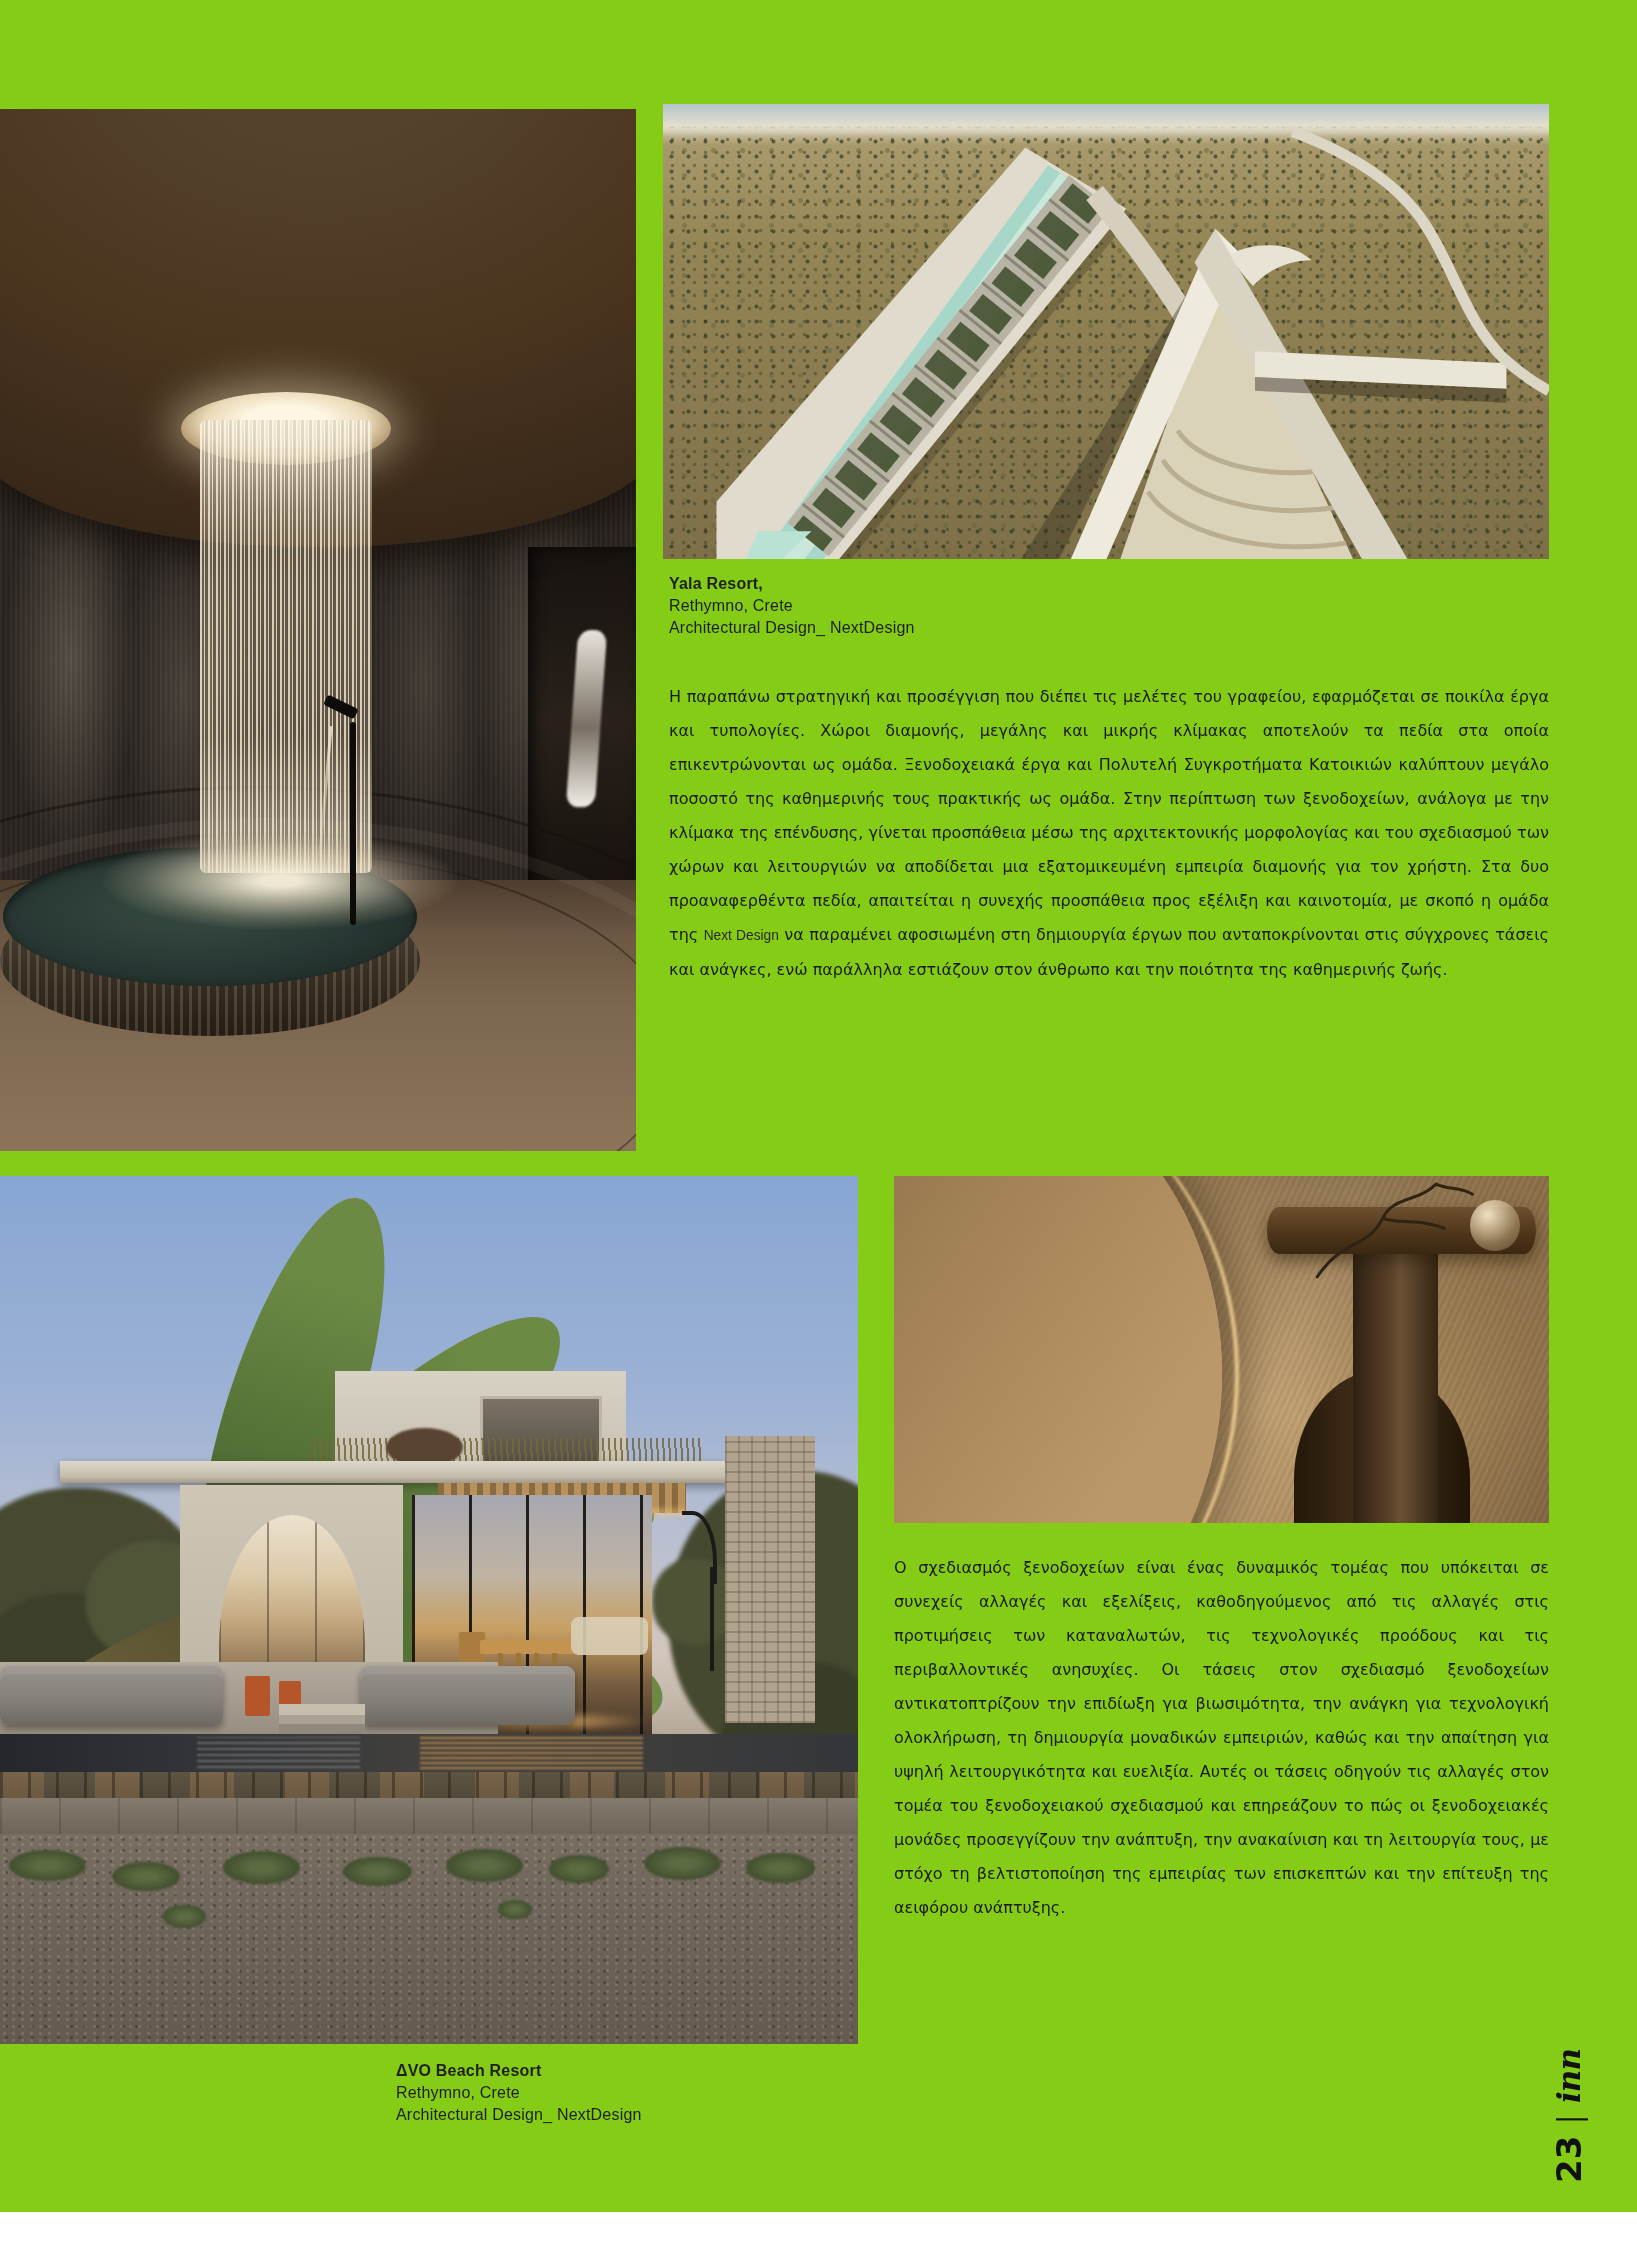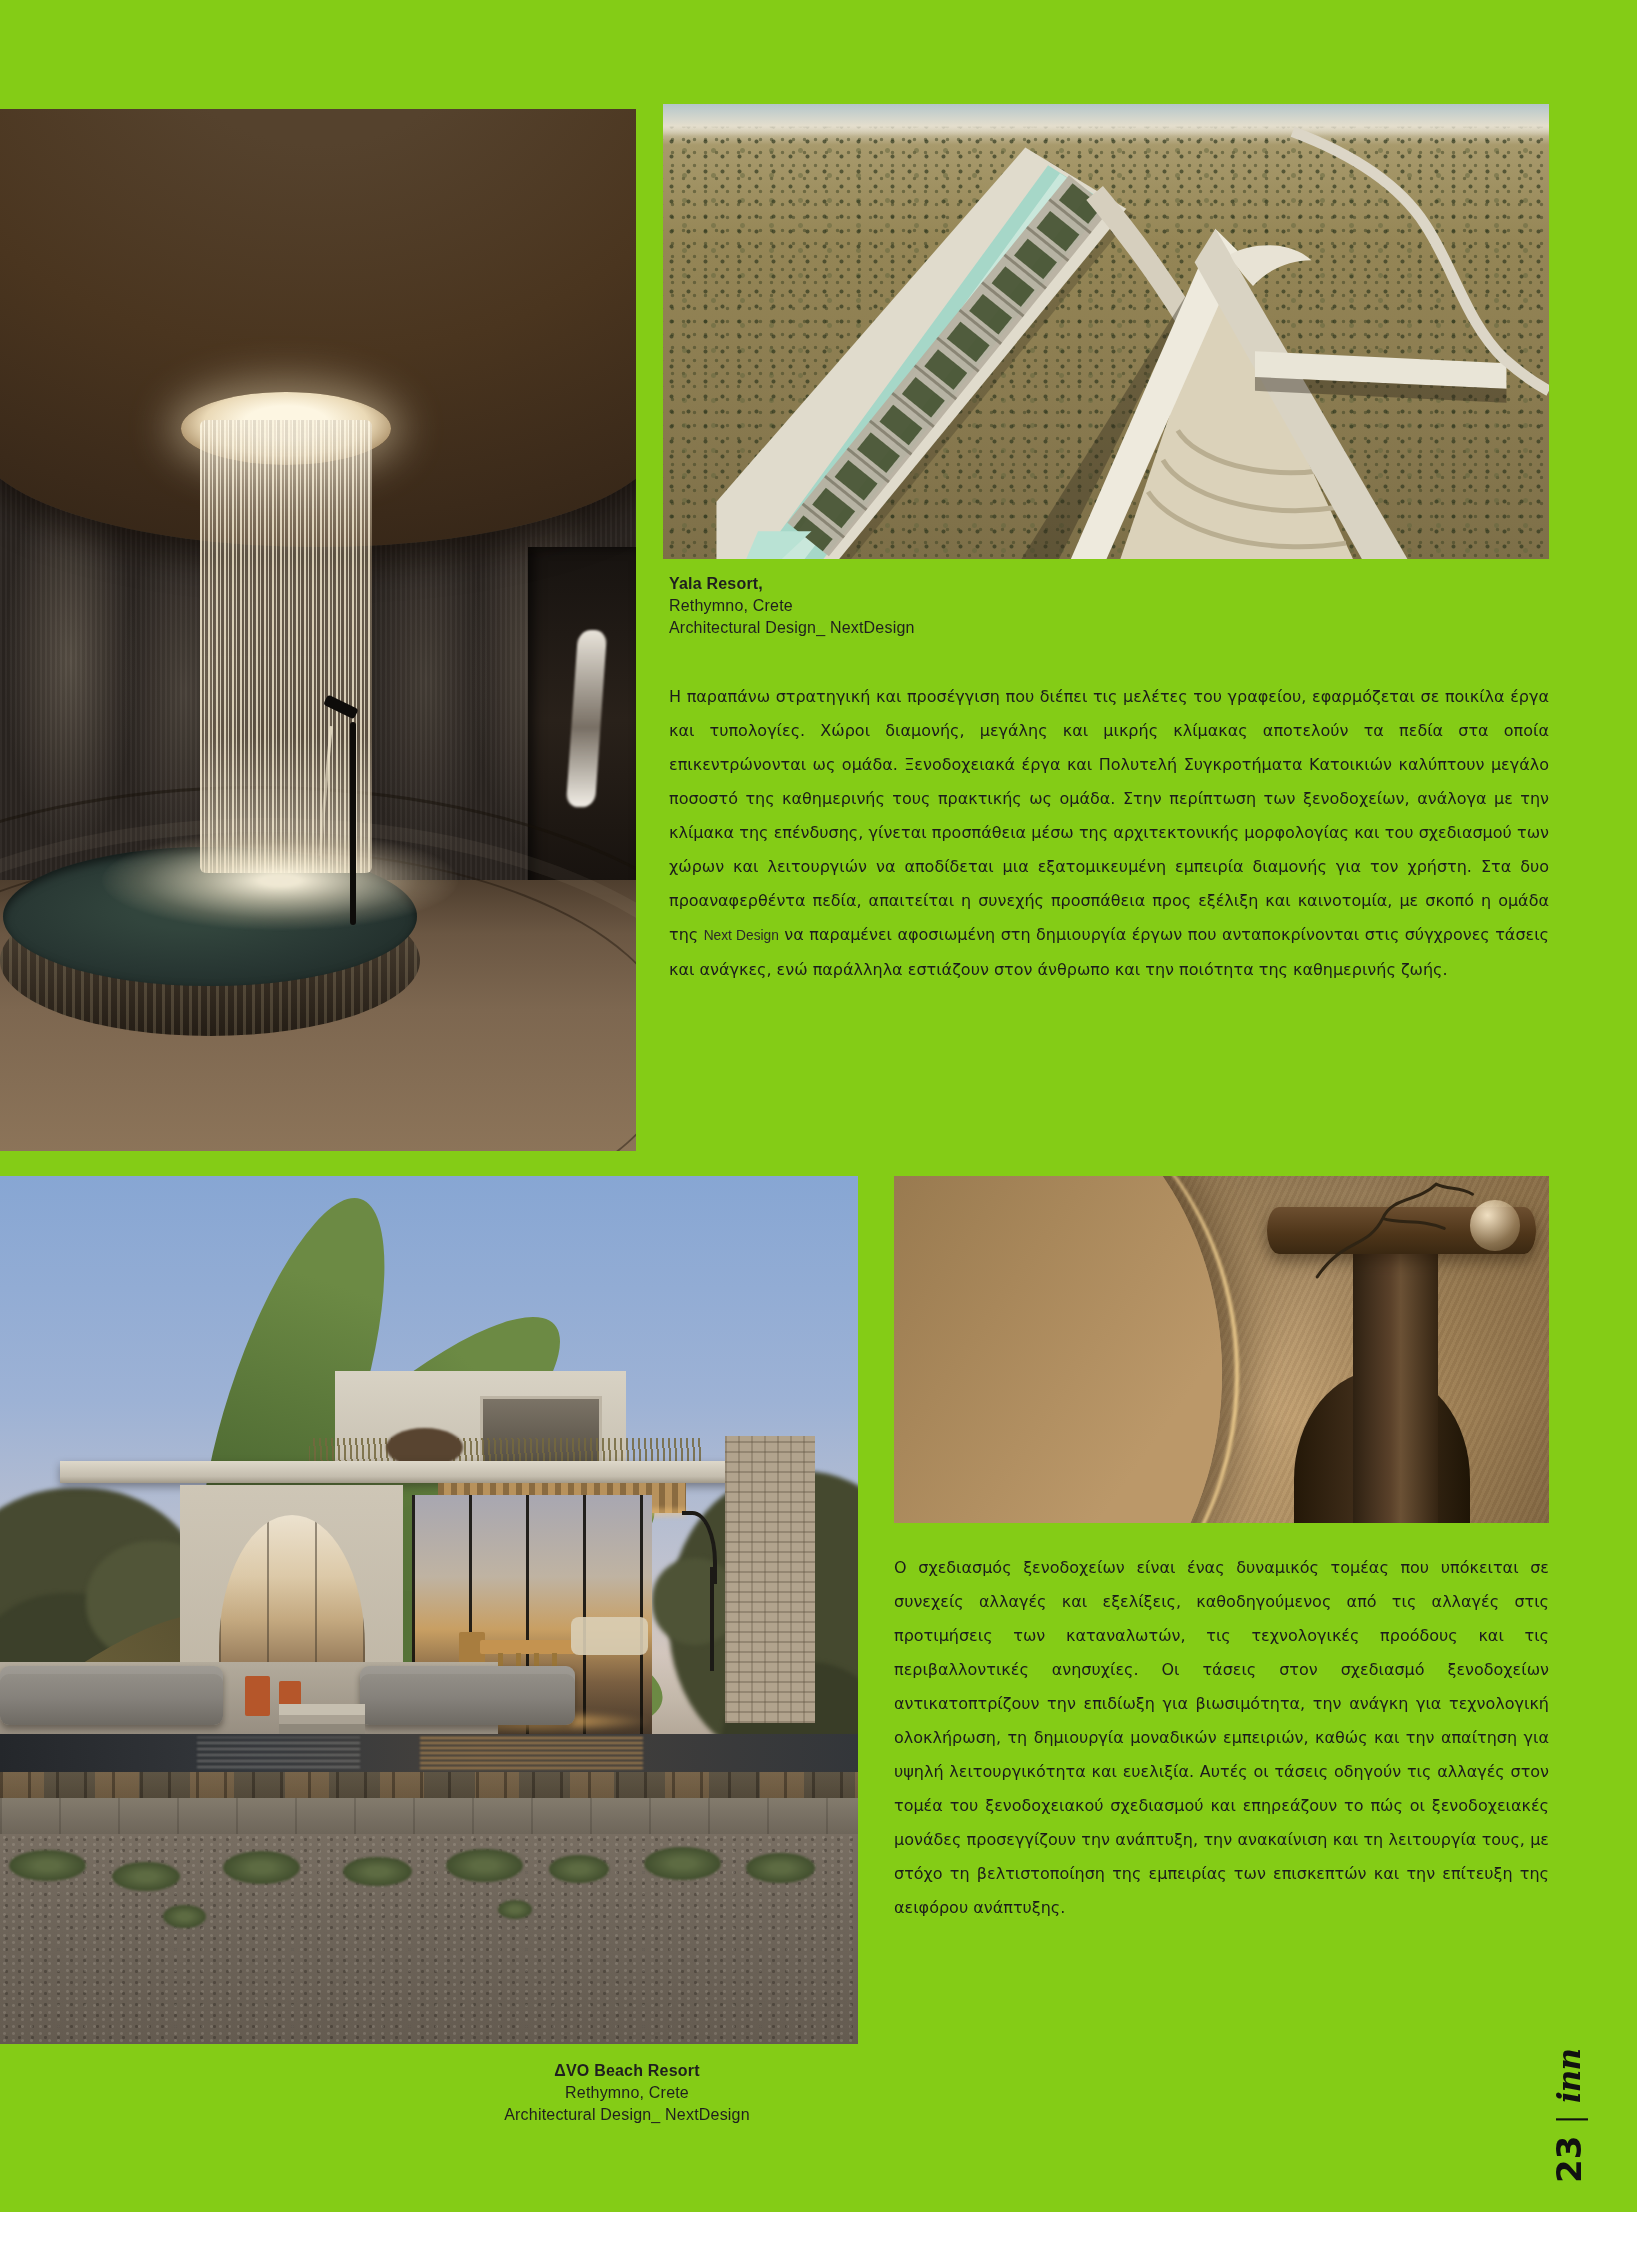--- a/index.html
+++ b/index.html
@@ -6,21 +6,21 @@
   .page{position:relative;width:1638px;height:2212px;background:#84cc16;overflow:hidden;
         font-family:"DejaVu Sans",sans-serif;color:#191919;}
   .photo{position:absolute;overflow:hidden;}
   .photo *{position:absolute;}
 
   
   .caption{position:absolute;font-family:"Liberation Sans",sans-serif;font-size:16px;
            line-height:22px;color:#1f1f1f;letter-spacing:0.2px;}
   .cap-title{font-weight:700;}
   .caption-yala{left:669px;top:573px;width:495px;text-align:left;}
-  .caption-dvo{left:396px;top:2060px;width:462px;text-align:center;}
+  .caption-dvo{left:396px;top:2060px;width:462px;text-align:left;}
 
   
   .body-text{position:absolute;margin:0;font-size:16px;line-height:34px;text-align:justify;
              color:#1b1b1b;font-weight:400;}
   .para-1{left:669px;top:680px;width:880px;}
   .para-2{left:894px;top:1551px;width:655px;}
   .brand-inline{font-family:"Liberation Sans",sans-serif;font-size:0.86em;color:#2a2a2a;}
 
   
   .page-marker{position:absolute;left:1546px;top:2183px;width:149px;height:46px;

